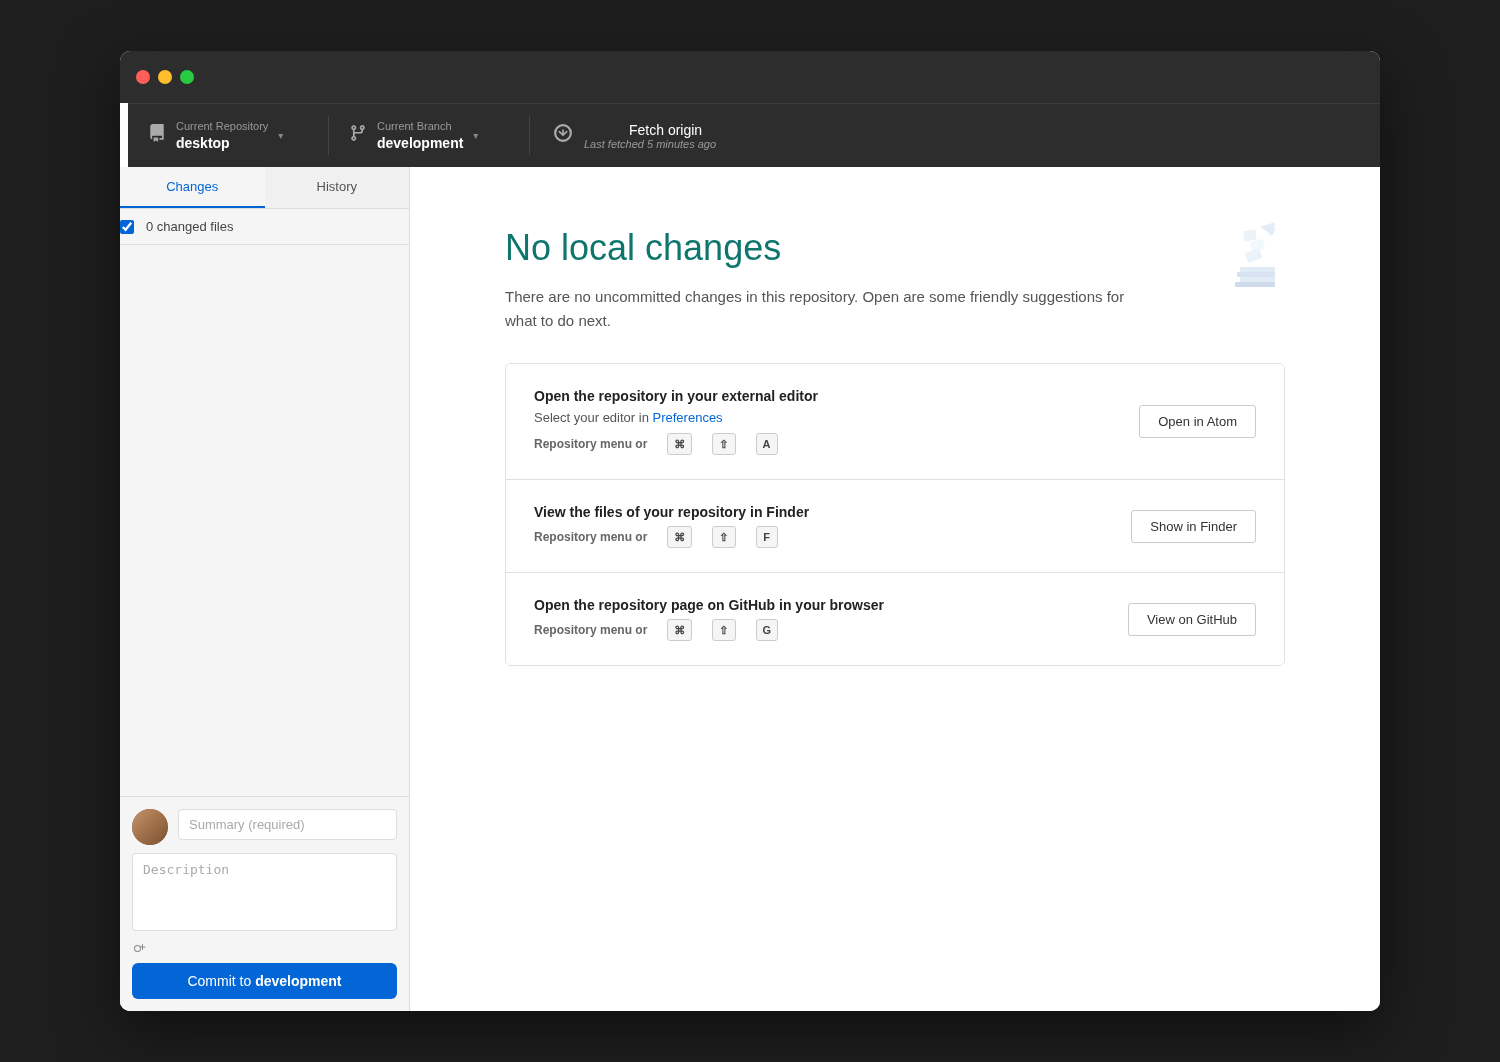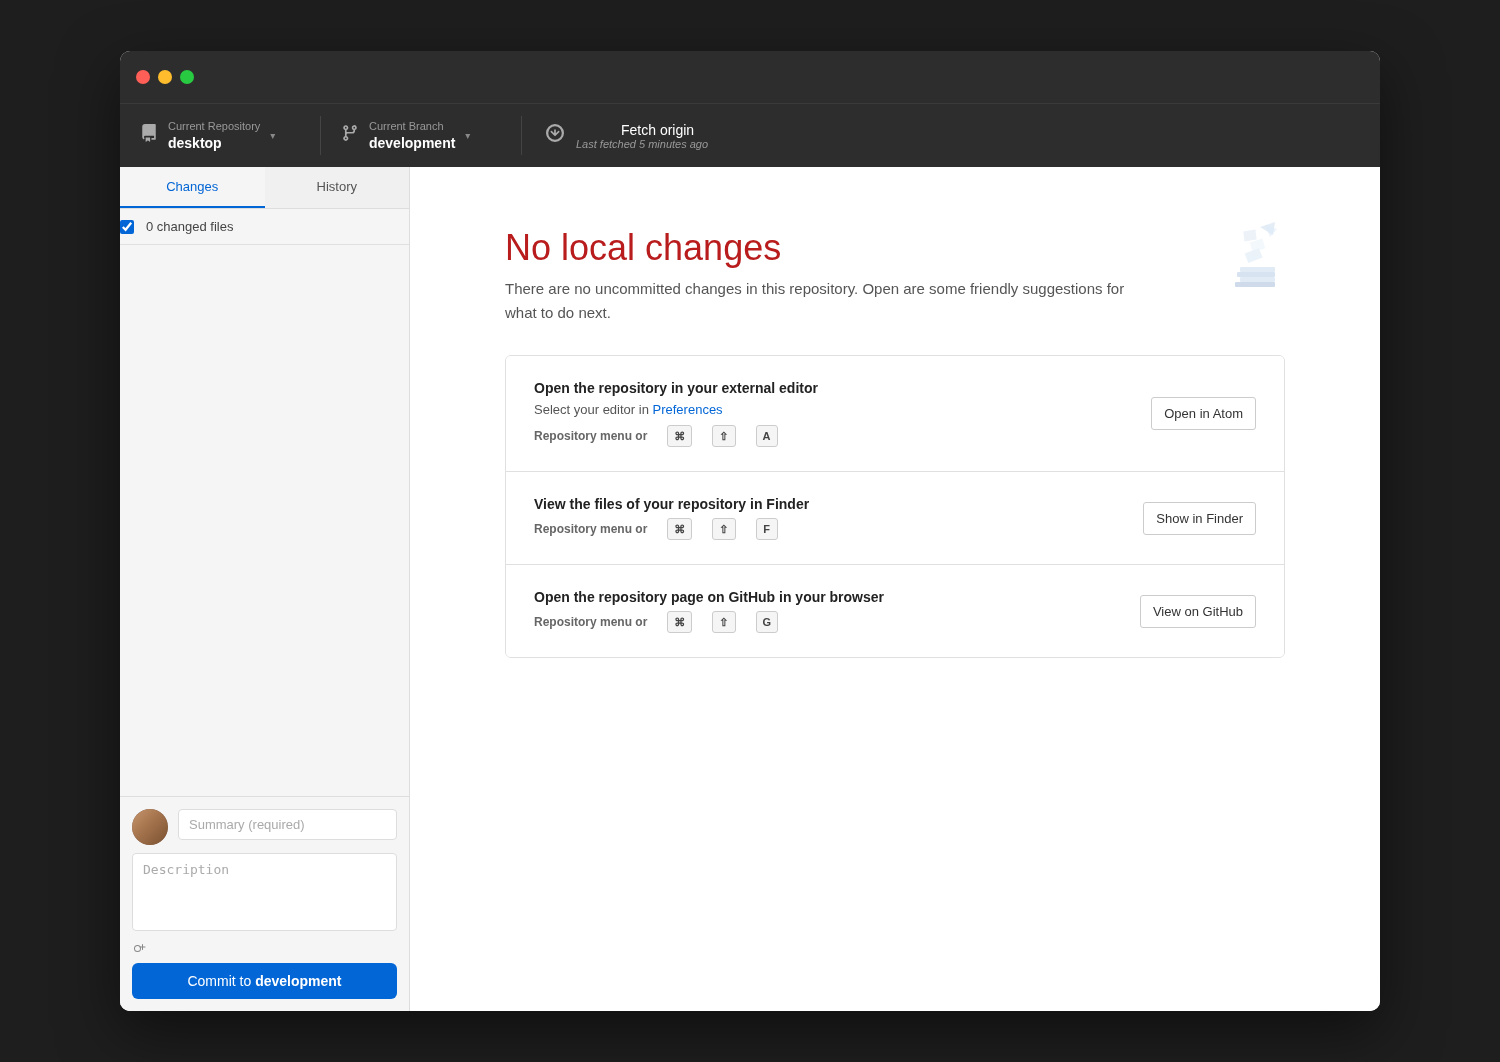--- a/index.html
+++ b/index.html
@@ -47,20 +47,21 @@
     .tl-yellow { background: #ffbd2e; }
     .tl-green { background: #28ca41; }
     
     .toolbar {
       background: #2d2d2d;
       height: 64px;
       display: flex;
       align-items: stretch;
       flex-shrink: 0;
       border-top: 1px solid #3a3a3a;
+      margin-left: 8px;
     }
     .toolbar-section {
       display: flex;
       align-items: center;
       padding: 0 20px;
       cursor: pointer;
       position: relative;
     }
     .toolbar-divider {
       width: 1px;
@@ -272,22 +273,22 @@
     }
     .no-changes-header {
       display: flex;
       align-items: flex-start;
       justify-content: space-between;
       margin-bottom: 24px;
     }
     .no-changes-title {
       font-size: 36px;
       font-weight: 300;
-      color: #b91c1c;
-      margin-bottom: 8px;
+      color: #0f766e;
+      margin-bottom: 16px;
     }
     .no-changes-desc {
       font-size: 15px;
       color: #555;
       line-height: 1.6;
       max-width: 620px;
     }
     .illustration {
       width: 100px;
       height: 90px;
@@ -347,21 +348,21 @@
       border: 1px solid #ccc;
       border-radius: 3px;
       padding: 2px 6px;
       font-size: 11px;
       background: #f5f5f5;
       color: #444;
       min-width: 22px;
       height: 22px;
     }
     .action-button {
-      padding: 8px 12px;
+      padding: 8px 18px;
       border: 1px solid #ccc;
       border-radius: 3px;
       background: #fff;
       font-size: 13px;
       color: #333;
       cursor: pointer;
       white-space: nowrap;
       margin-left: 24px;
     }
   </style>

